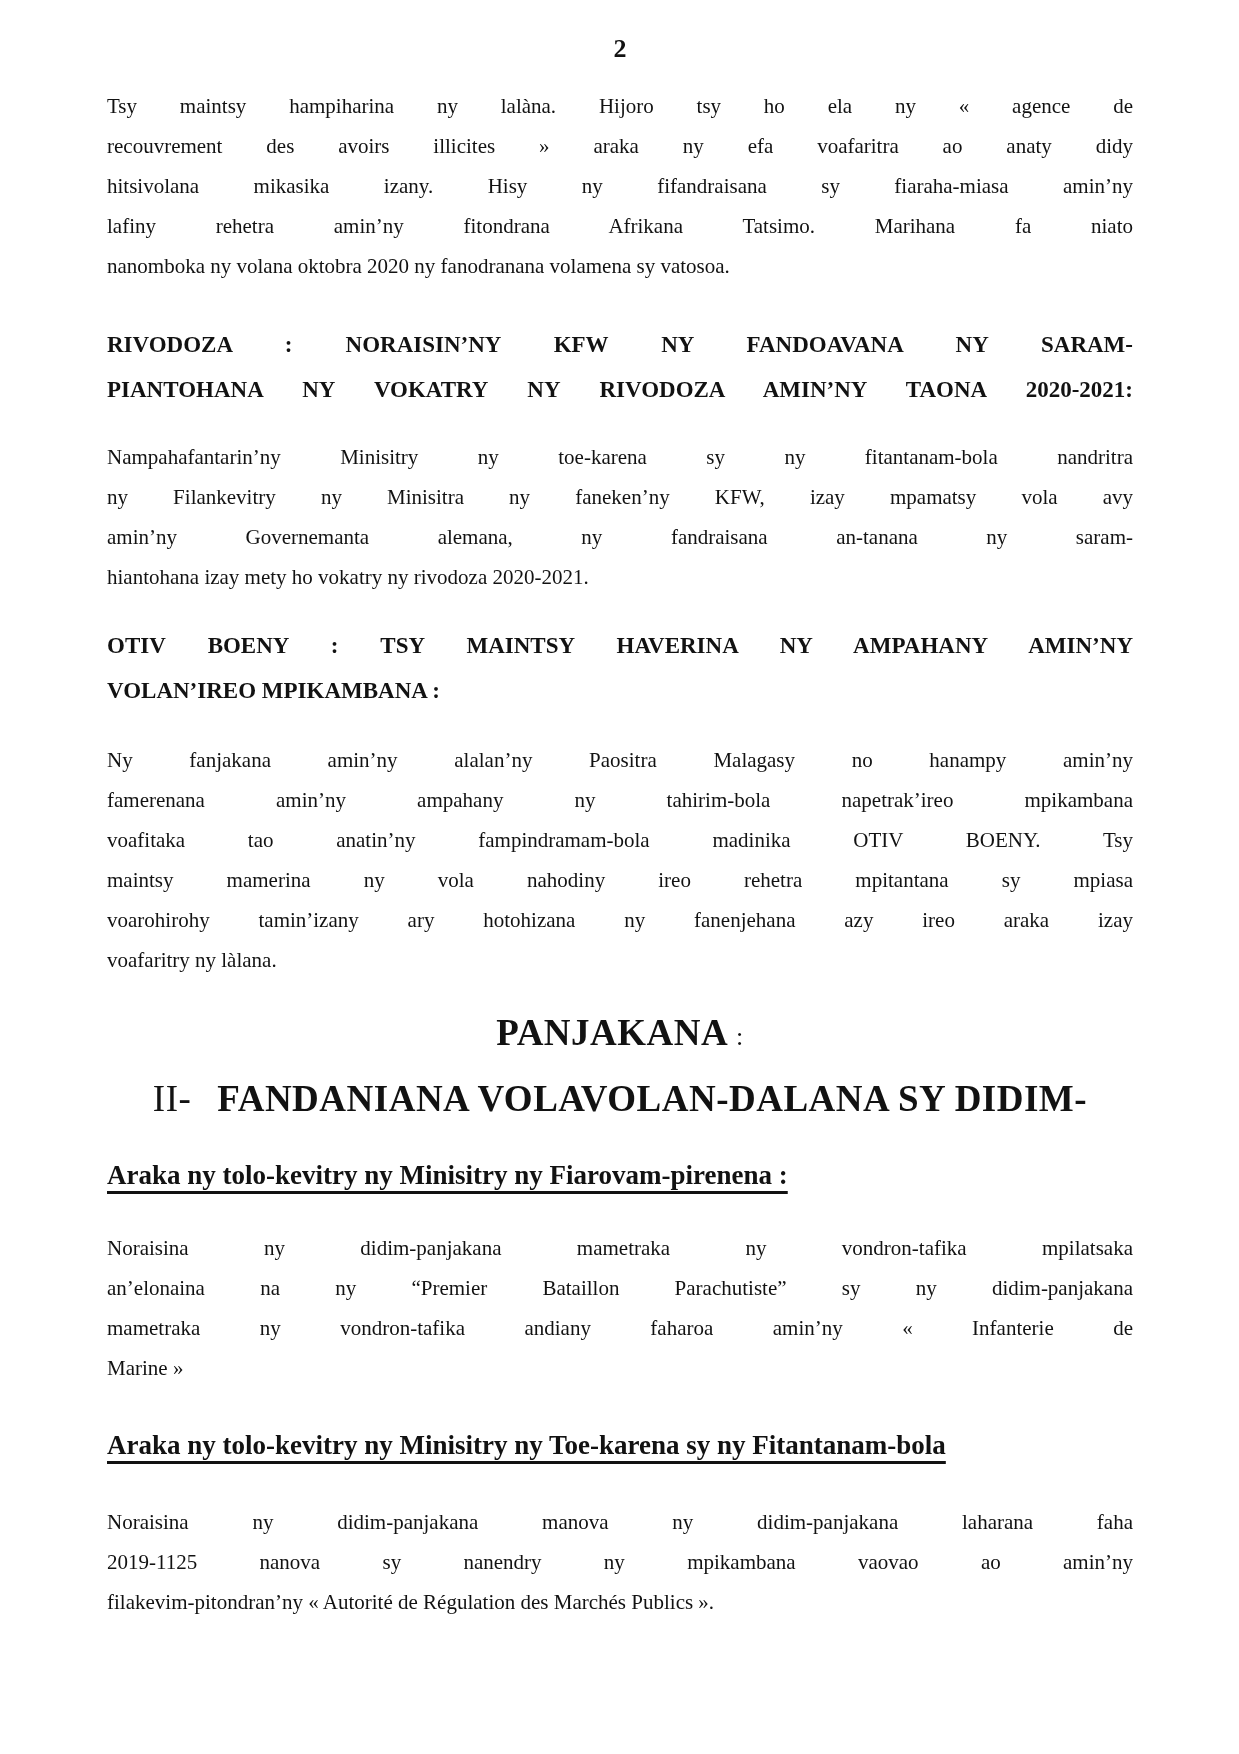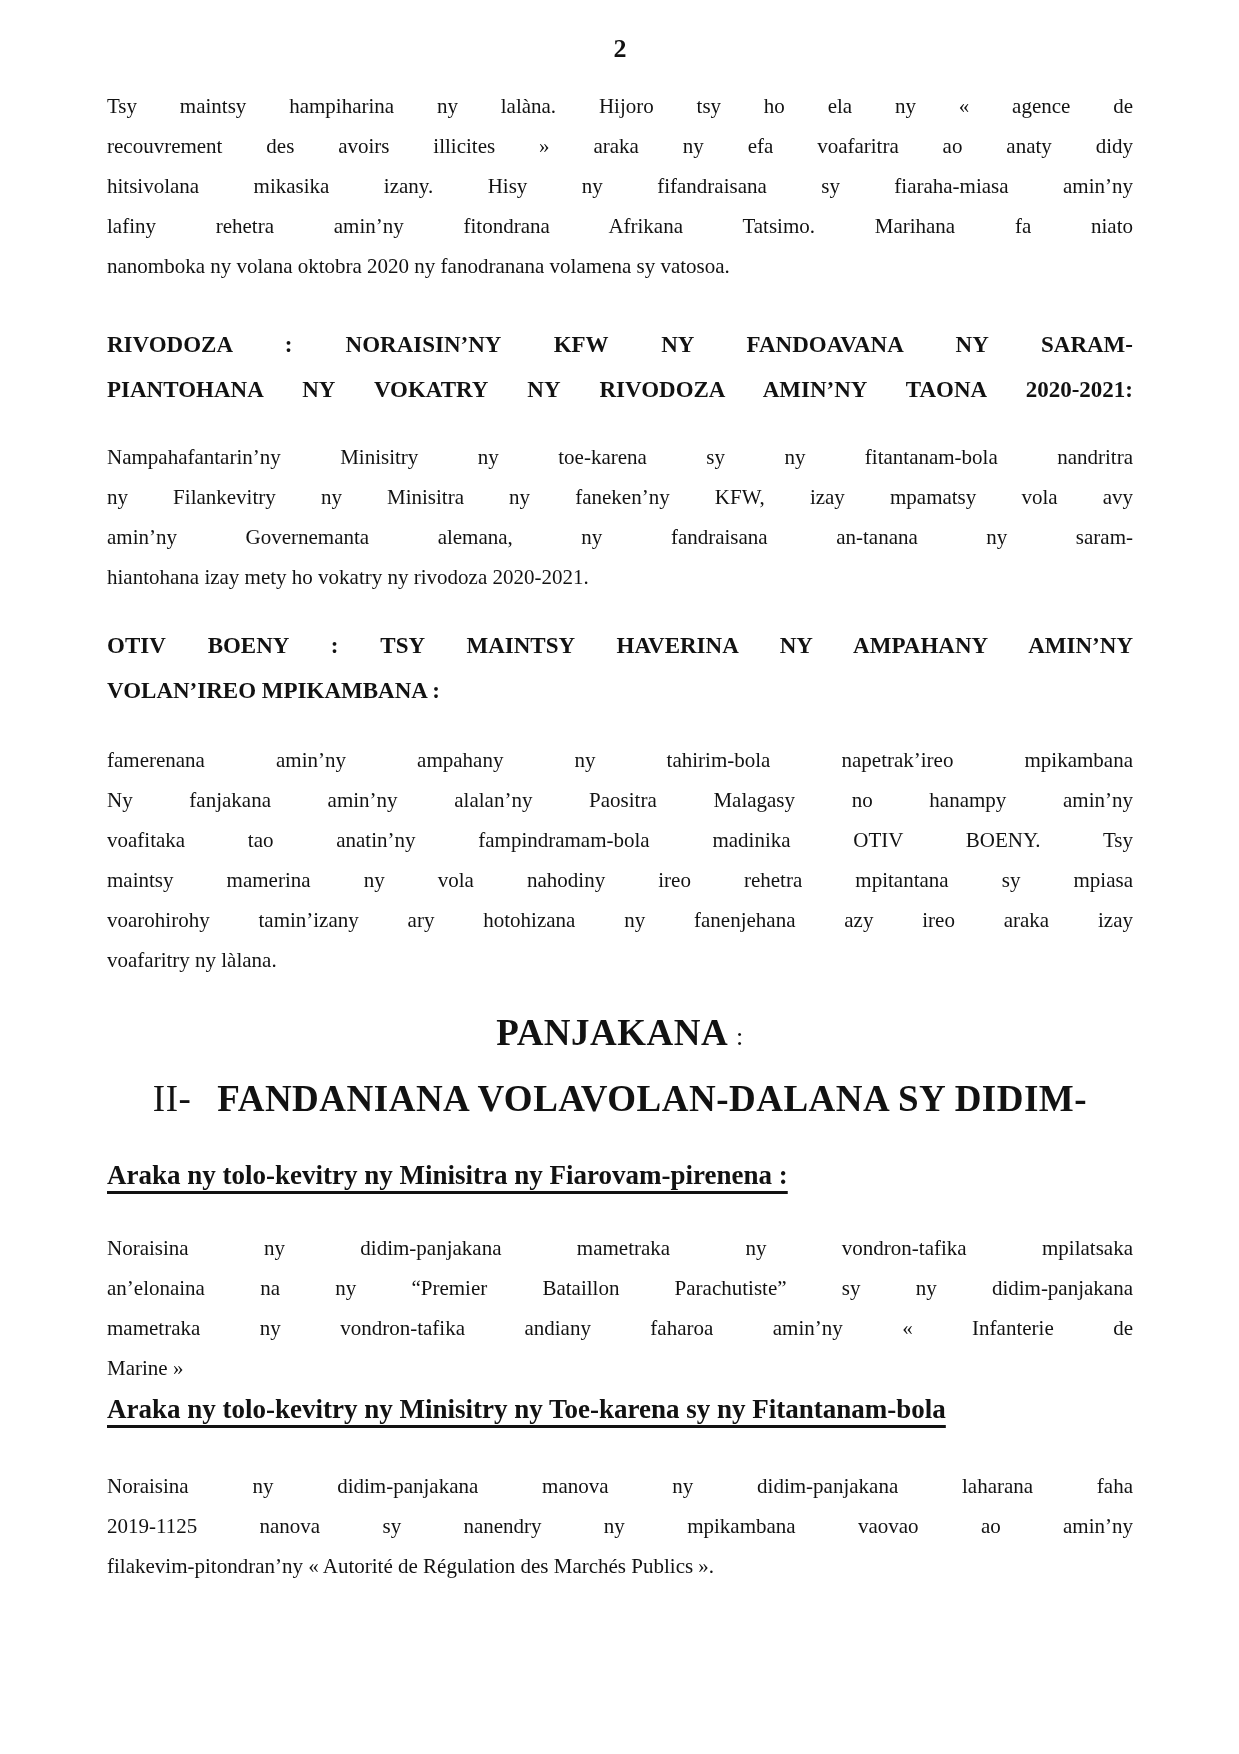--- a/index.html
+++ b/index.html
@@ -50,21 +50,21 @@
     text-align: left;
     text-align-last: left;
   }
   .mt-h1 { margin-top: 36px; }
   .mt-p2 { margin-top: 25px; }
   .mt-h2 { margin-top: 26px; }
   .mt-p3 { margin-top: 27px; }
   .mt-sec { margin-top: 22px; }
   .mt-u1 { margin-top: 24px; }
   .mt-p4 { margin-top: 32px; }
-  .mt-u2 { }
+  .mt-u2 { margin-top: 36px; }
   .mt-p5 { margin-top: 36px; }
   .sec {
     text-align: center;
     font-size: 37px;
     line-height: 62px;
     font-weight: bold;
     letter-spacing: 0.5px;
   }
   .sec .sec-num {
     font-weight: 400;
@@ -112,35 +112,35 @@
     <div class="jl">amin’ny Governemanta alemana, ny fandraisana an-tanana ny saram-</div>
     <div class="ll">hiantohana izay mety ho vokatry ny rivodoza 2020-2021.</div>
   </div>
 
   <div class="bhead mt-h2">
     <div class="jl">OTIV BOENY :  TSY MAINTSY HAVERINA NY AMPAHANY AMIN’NY</div>
     <div class="ll">VOLAN’IREO MPIKAMBANA :</div>
   </div>
 
   <div class="par mt-p3">
+    <div class="jl">Ny fanjakana amin’ny alalan’ny Paositra Malagasy no hanampy amin’ny</div>
     <div class="jl">famerenana amin’ny ampahany ny tahirim-bola napetrak’ireo mpikambana</div>
-    <div class="jl">Ny fanjakana amin’ny alalan’ny Paositra Malagasy no hanampy amin’ny</div>
     <div class="jl">voafitaka tao anatin’ny fampindramam-bola madinika OTIV BOENY. Tsy</div>
     <div class="jl">maintsy mamerina ny vola nahodiny ireo rehetra mpitantana sy mpiasa</div>
     <div class="jl">voarohirohy tamin’izany ary hotohizana ny fanenjehana azy ireo araka izay</div>
     <div class="ll">voafaritry ny làlana.</div>
   </div>
 
   <div class="sec mt-sec">
     <div><span>PANJAKANA</span> <span class="sec-colon">:</span></div>
     <div><span class="sec-num">II-</span><span>FANDANIANA VOLAVOLAN-DALANA SY DIDIM-</span></div>
   </div>
 
   <div class="uhead mt-u1">
-    <span>Araka ny tolo-kevitry ny Minisitra ny Fiarovam-pirenena :</span>
+    <span>Araka ny tolo-kevitry ny Minisitry ny Fiarovam-pirenena :</span>
   </div>
 
   <div class="par mt-p4">
     <div class="jl">Noraisina ny didim-panjakana mametraka ny vondron-tafika mpilatsaka</div>
     <div class="jl">an’elonaina na ny  “Premier Bataillon Parachutiste” sy ny didim-panjakana</div>
     <div class="jl">mametraka ny vondron-tafika andiany faharoa amin’ny « Infanterie de</div>
     <div class="ll">Marine »</div>
   </div>
 
   <div class="uhead mt-u2">

